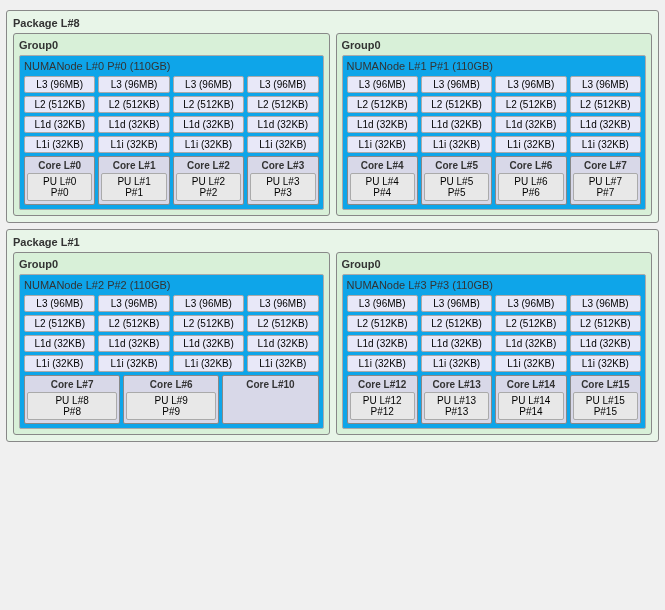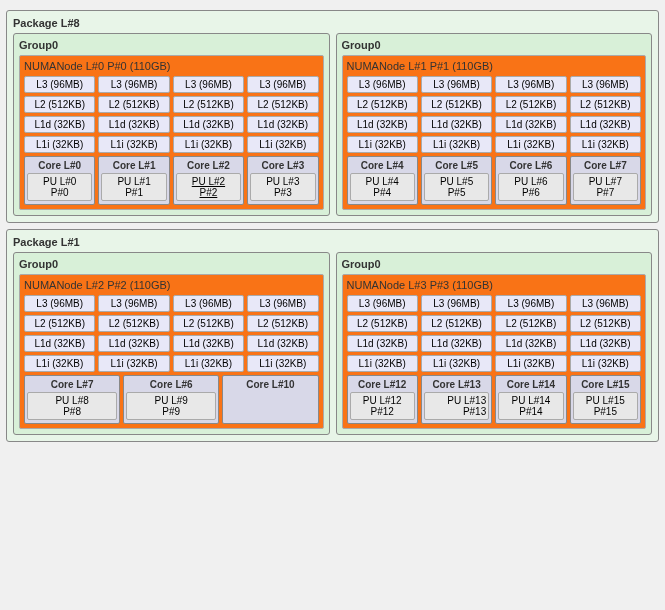--- a/index.html
+++ b/index.html
@@ -40,21 +40,21 @@
       padding: 5px;
       flex: 1;
     }
     .group-label {
       font-weight: bold;
       font-size: 11px;
       margin-bottom: 4px;
       color: #333;
     }
     .numa-node {
-      background: #f97316;
+      background: #0ea5e9;
       border: 1px solid #aaa;
       border-radius: 2px;
       padding: 4px;
     }
     .numa-label {
       font-size: 11px;
       margin-bottom: 4px;
       color: #333;
     }
     .cache-row {
@@ -144,21 +144,21 @@
                   <div class="pu-box" style="white-space: pre;">PU L#0
 P#0</div>
                 </div>
                 <div class="core-box">
                   <div class="core-label">Core L#1</div>
                   <div class="pu-box" style="white-space: pre;">PU L#1
 P#1</div>
                 </div>
                 <div class="core-box">
                   <div class="core-label">Core L#2</div>
-                  <div class="pu-box" style="white-space: pre; text-decoration: underline;">PU L#2
+                  <div class="pu-box" style="white-space: pre;">PU L#2
 P#2</div>
                 </div>
                 <div class="core-box">
                   <div class="core-label">Core L#3</div>
                   <div class="pu-box" style="white-space: pre;">PU L#3
 P#3</div>
                 </div>
               </div>
             </div>
           </div>
@@ -293,21 +293,21 @@
                 <div class="cache-cell">L1i (32KB)</div>
               </div>
               <div class="cores-row">
                 <div class="core-box">
                   <div class="core-label">Core L#12</div>
                   <div class="pu-box" style="white-space: pre;">PU L#12
 P#12</div>
                 </div>
                 <div class="core-box">
                   <div class="core-label">Core L#13</div>
-                  <div class="pu-box" style="white-space: pre; text-align: right;">PU L#13
+                  <div class="pu-box" style="white-space: pre;">PU L#13
 P#13</div>
                 </div>
                 <div class="core-box">
                   <div class="core-label">Core L#14</div>
                   <div class="pu-box" style="white-space: pre;">PU L#14
 P#14</div>
                 </div>
                 <div class="core-box">
                   <div class="core-label">Core L#15</div>
                   <div class="pu-box" style="white-space: pre;">PU L#15

